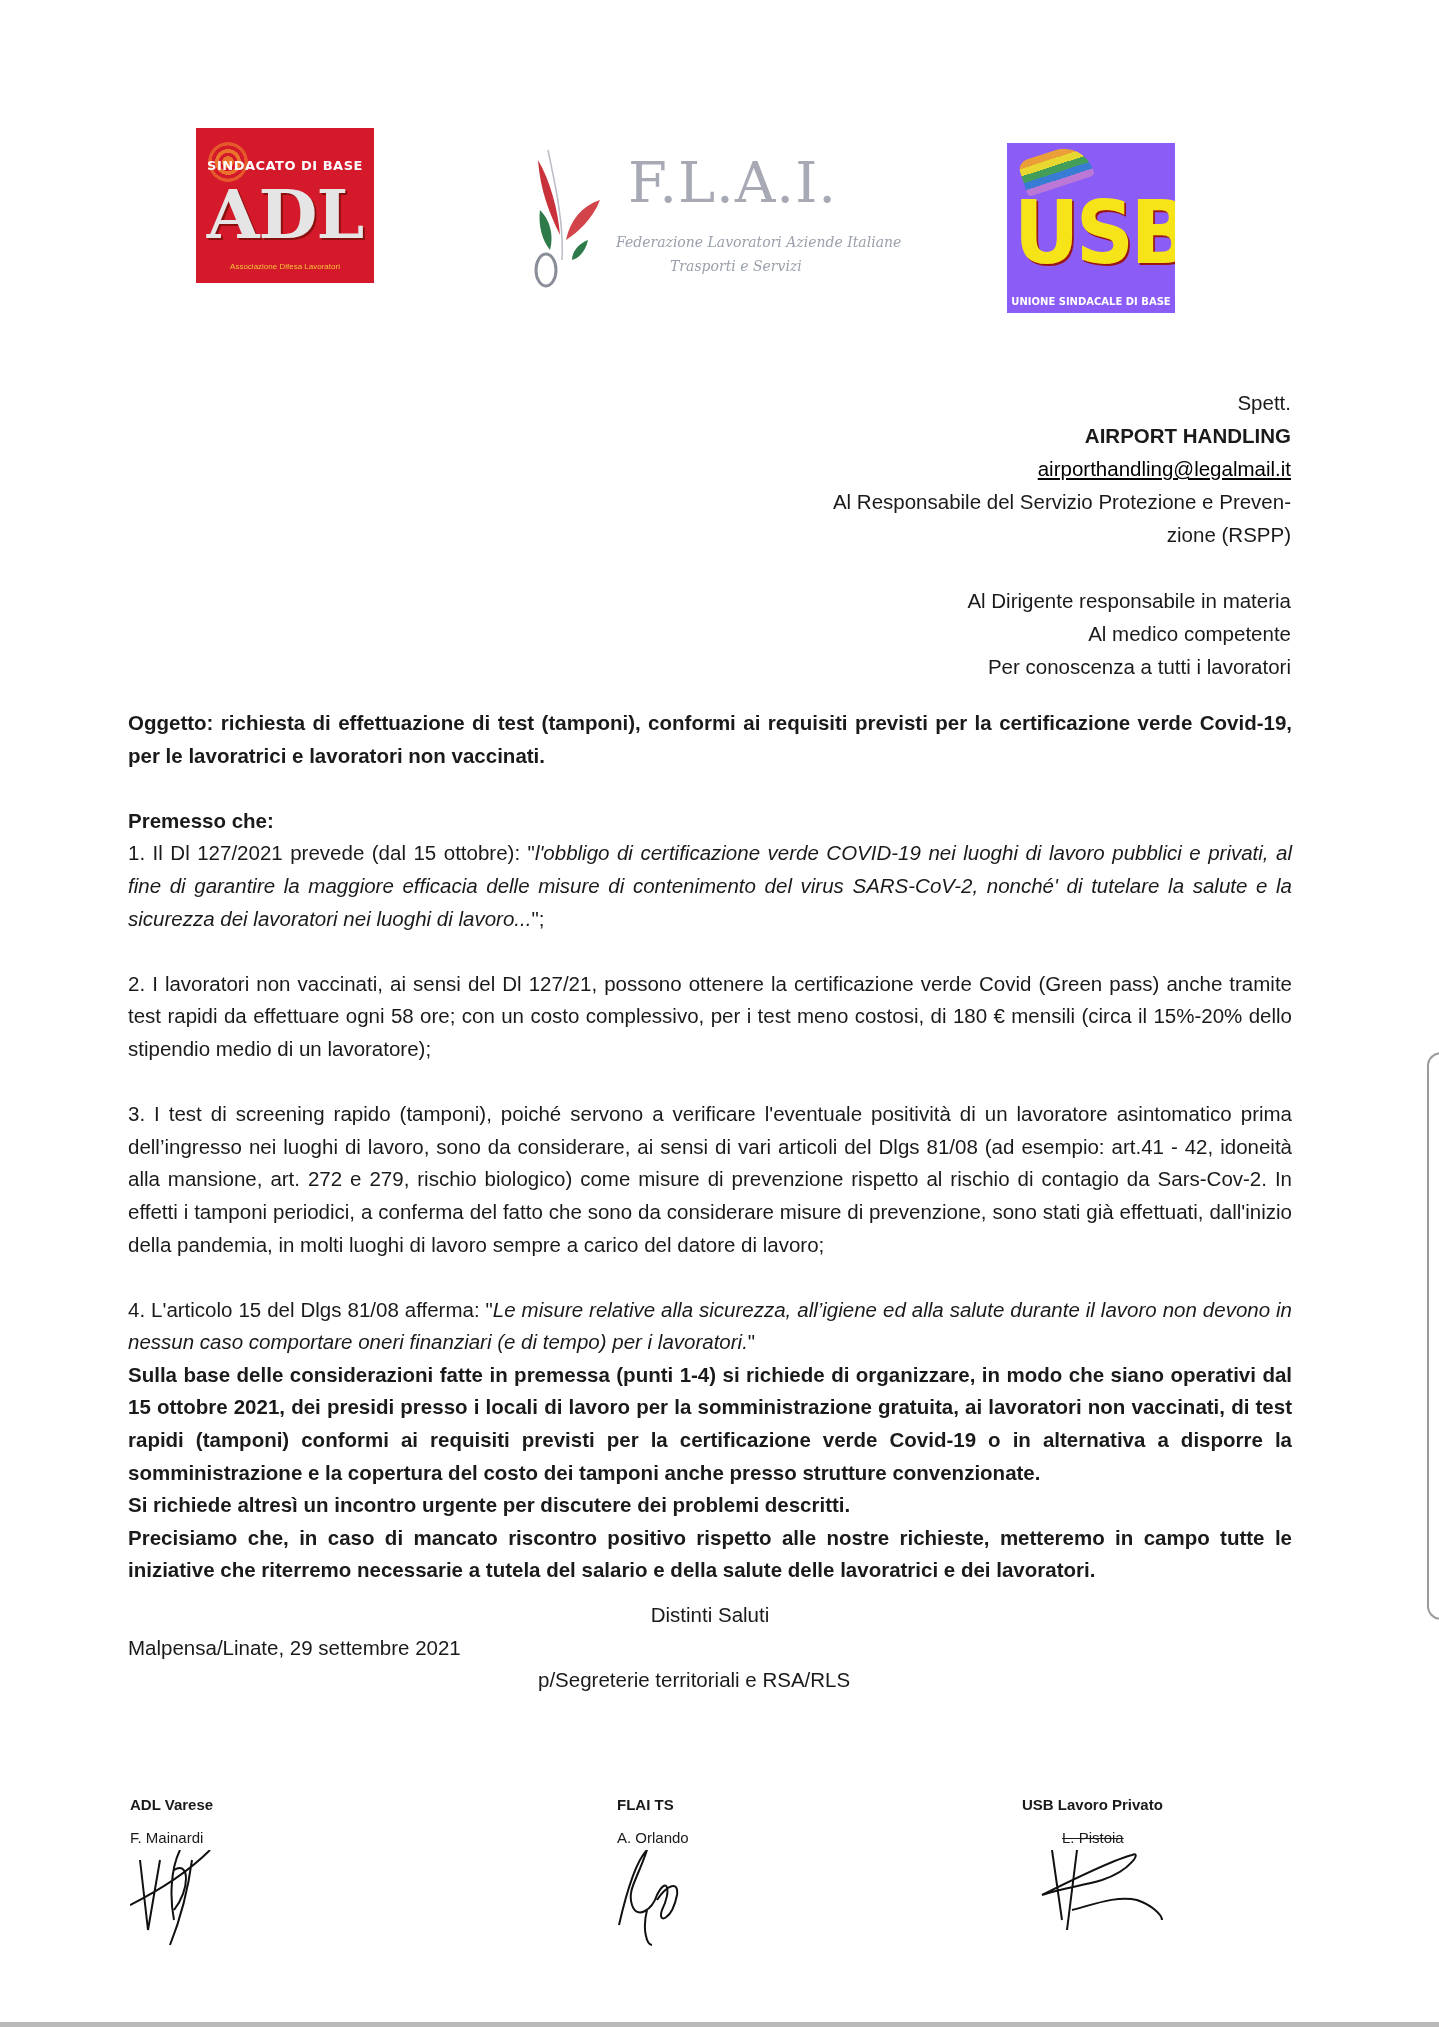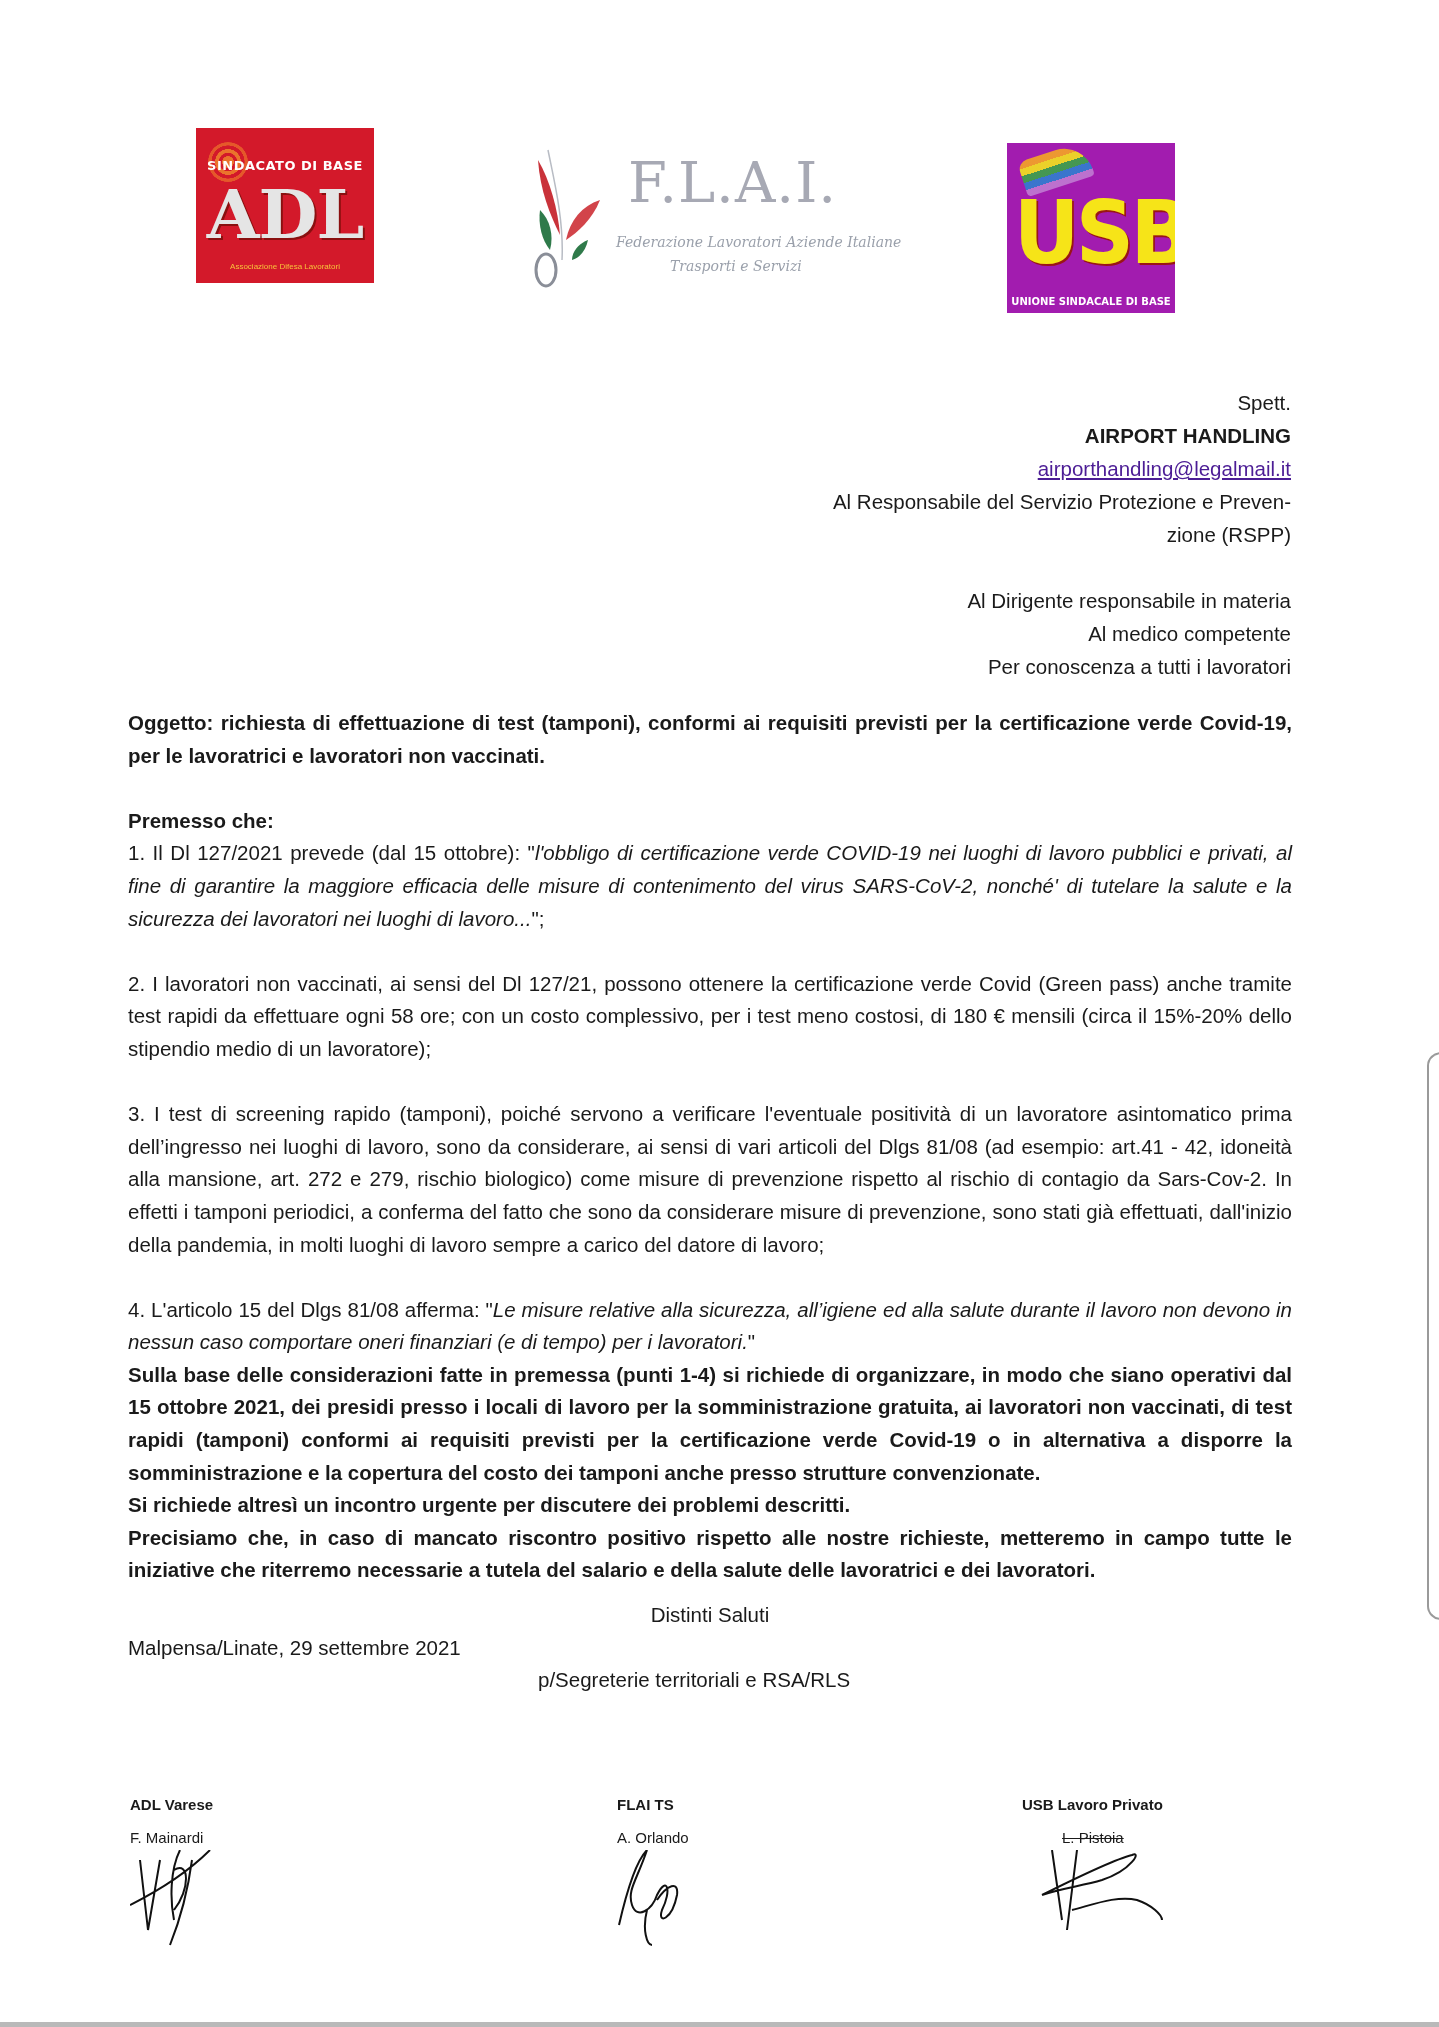--- a/index.html
+++ b/index.html
@@ -25,32 +25,32 @@
   .logo-adl .big { position: absolute; left: 0; right: 0; top: 46px; text-align: center; color: #e5e5e5; font-size: 68px; font-weight: bold; font-family: "DejaVu Serif", serif; text-shadow: 2px 2px 0 #8a1010; letter-spacing: -1px; }
   .logo-adl .tiny { position: absolute; left: 0; right: 0; bottom: 12px; text-align: center; color: #f8c23a; font-size: 8px; }
 
   .logo-flai { left: 520px; top: 140px; width: 300px; height: 155px; }
   .logo-flai .title { position: absolute; left: 108px; top: 10px; font-family: "DejaVu Serif", serif; font-size: 56px; color: #a7a9b4; letter-spacing: 1px; }
   .logo-flai .l1 { position: absolute; left: 96px; top: 94px; font-family: "DejaVu Serif", serif; font-size: 14px; color: #9aa0ab; white-space: nowrap; font-style: italic; }
   .logo-flai .l2 { position: absolute; left: 150px; top: 118px; font-family: "DejaVu Serif", serif; font-size: 14px; color: #9aa0ab; font-style: italic; }
 
   .logo-usb {
     left: 1007px; top: 143px; width: 168px; height: 170px;
-    background: #a21caf; overflow: hidden;
+    background: #8b5cf6; overflow: hidden;
   }
   .logo-usb .rainbow { position: absolute; left: 14px; top: 8px; width: 70px; height: 36px; transform: rotate(-18deg);
     background: linear-gradient(180deg, #f5a623 0 20%, #f3e51b 20% 40%, #3aa547 40% 60%, #2f7fd0 60% 80%, #c07bd2 80% 100%); border-radius: 10px 30px 4px 4px; opacity: .9; }
   .logo-usb .big { position: absolute; left: 0; right: 0; top: 38px; text-align: center; color: #f6e418; font-size: 88px; font-weight: bold; font-family: "DejaVu Sans", sans-serif; letter-spacing: -4px; text-shadow: 2px 2px 0 #9a1515; transform: scaleX(.92); }
   .logo-usb .sub { position: absolute; left: 0; right: 0; bottom: 6px; text-align: center; color: #fff; font-size: 10px; font-weight: bold; font-family: "DejaVu Sans", sans-serif; }
 
   
   .recipients { right: 148px; top: 386px; width: 600px; text-align: right; font-size: 20.5px; line-height: 33px; }
   .recipients .gap { height: 33px; }
   .recipients .bold { font-weight: bold; }
-  .recipients a { color: #4c1d95; text-decoration: underline; }
+  .recipients a { color: #000000; text-decoration: underline; }
 
   
   .body-text { left: 128px; top: 707px; width: 1164px; font-size: 20.5px; line-height: 32.6px; text-align: justify; }
   .body-text p { margin: 0; }
   .body-text .b { font-weight: bold; }
   .body-text .i { font-style: italic; }
   .body-text .blank { height: 32.6px; }
   .body-text .center { text-align: center; margin-top: 12px; }
   .body-text .indent-sign { padding-left: 410px; }
 

